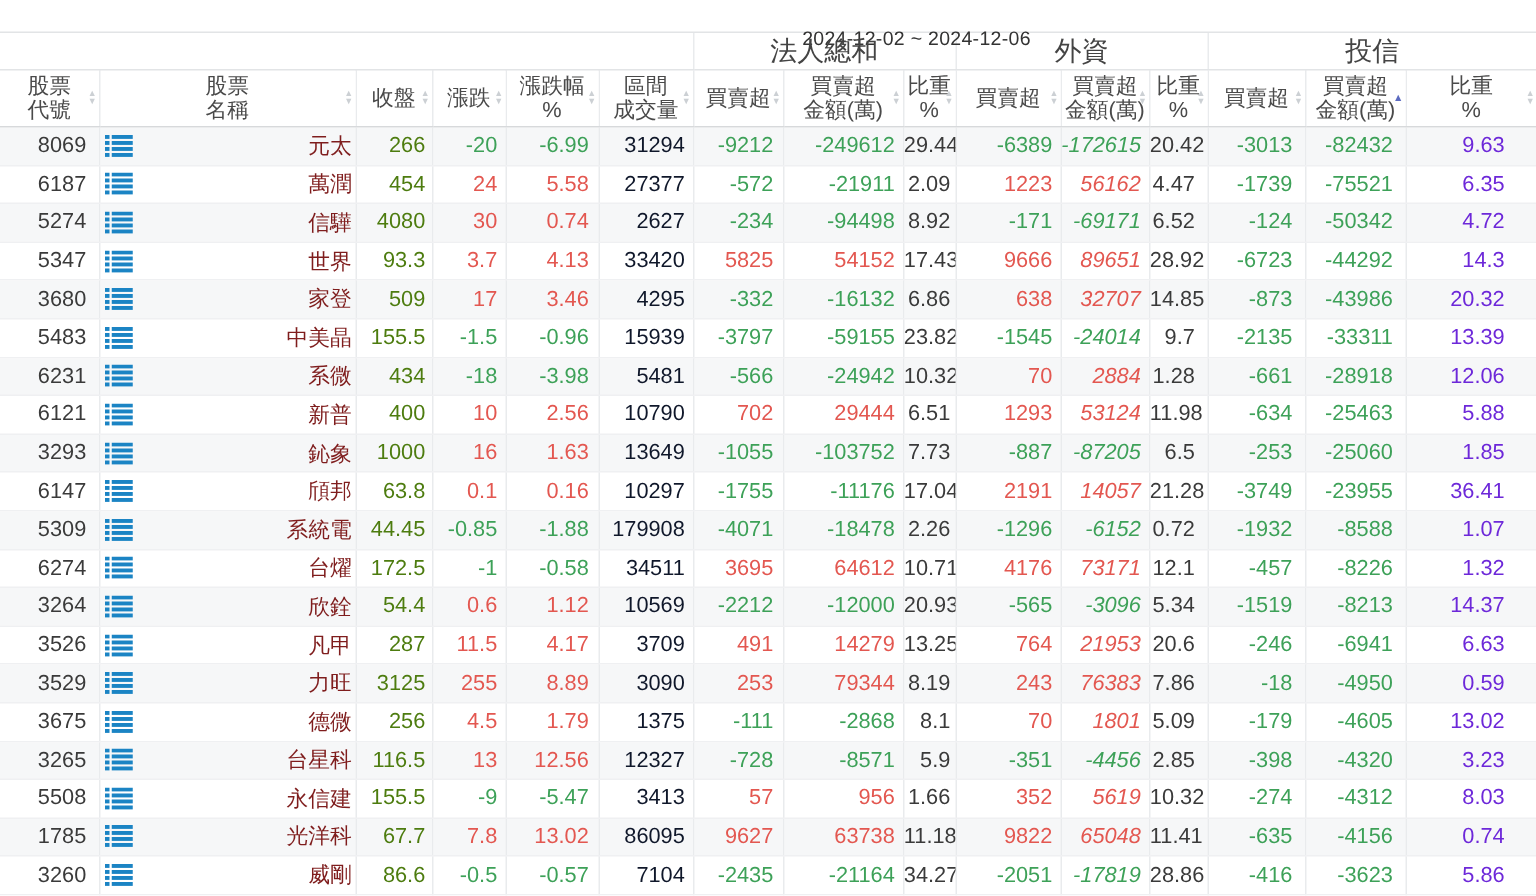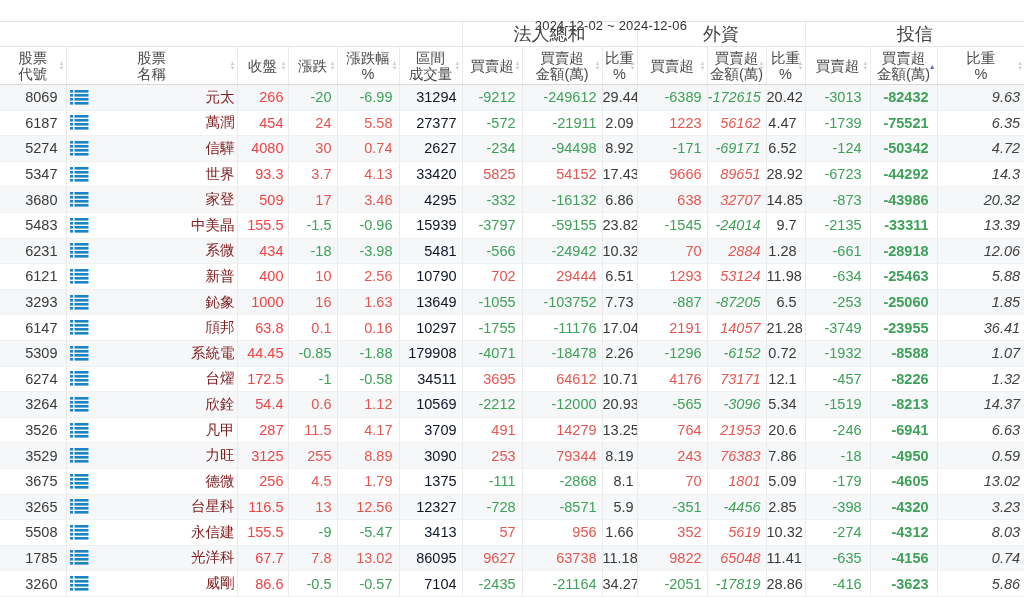--- a/index.html
+++ b/index.html
@@ -37,33 +37,33 @@
         color:#ccd0d4;pointer-events:none;}
   .sort-active{position:absolute;right:1px;top:50%;transform:translateY(-50%);
         font-size:7px;line-height:7px;color:#5c6bc0;pointer-events:none;}
   
   td{height:25.6px;font-size:14.5px;border-bottom:1px solid #eff0f2;
      text-align:right;vertical-align:middle;}
   tr.datarow:nth-child(odd) td{background:#f6f7f8;}
   tr.datarow:nth-child(even) td{background:#ffffff;}
   td.c-code{padding-right:8px;color:#3a3a3a;}
   td.c-name{padding-right:2px;}
-  td.c-close{padding-right:4px;color:#ef4444;}
+  td.c-close{padding-right:4px;color:#4d7c0f;}
   td.c-chg{padding-right:5px;}
   td.c-chgp{padding-right:6px;}
   td.c-vol{padding-right:5px;color:#0f172a;}
   td.c-inet{padding-right:6px;}
   td.c-iamt{padding-right:5px;}
   td.c-iwt{padding-right:3px;color:#3a3a3a;}
   td.c-fnet{padding-right:5px;}
   td.c-famt{padding-right:5px;font-style:italic;}
   td.c-fwt{padding-right:8px;color:#3a3a3a;}
   td.c-tnet{padding-right:8px;}
-  td.c-tamt{padding-right:8px;font-weight:bold;}
-  td.c-twt{padding-right:4px;color:#404040;font-style:italic;}
+  td.c-tamt{padding-right:8px;}
+  td.c-twt{padding-right:21px;color:#6d28d9;}
   .pos{color:#e35750;}
   .neg{color:#3da158;}
   .name-wrap{display:flex;align-items:center;height:100%;}
   .row-icon{flex:0 0 auto;margin-left:3px;display:inline-flex;align-items:center;cursor:pointer;}
   .name-text{flex:1;text-align:right;color:#7f1d1d;cursor:pointer;}
 </style>
 </head>
 <body>
 
 <div class="caption">

